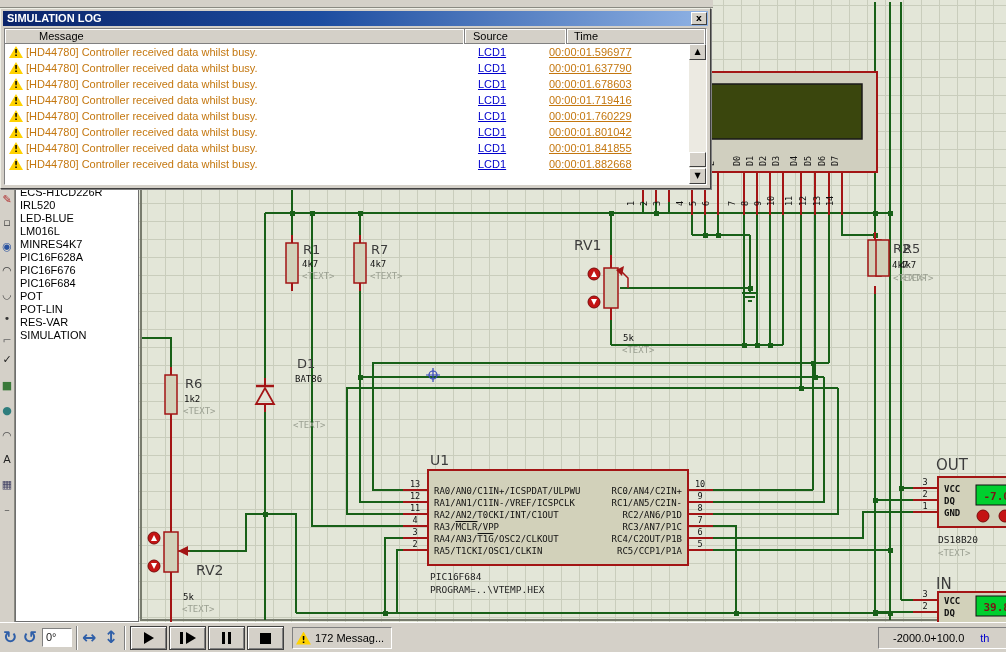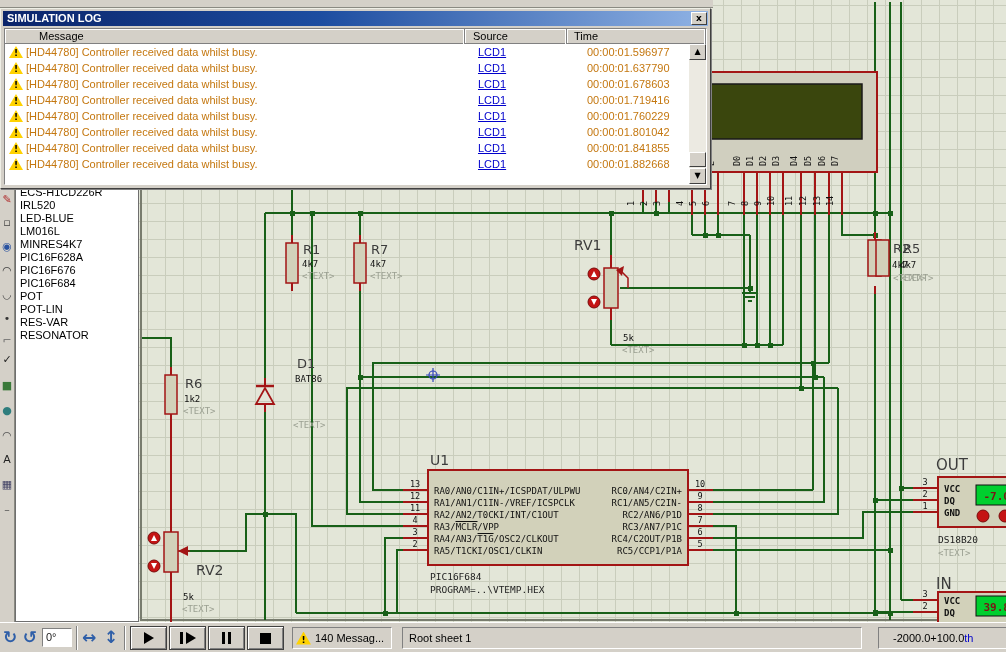--- a/index.html
+++ b/index.html
@@ -58,21 +58,21 @@
   .hcell.c3{flex:1;padding-left:7px;}
   .logrows{position:absolute;left:0;top:15px;right:17px;bottom:0;overflow:hidden;}
   .log-row{position:relative;height:16px;}
   .log-row .warn{position:absolute;left:4px;top:2px;width:14px;height:12px;background:#ffd200;
                  clip-path:polygon(50% 0,100% 100%,0 100%);}
   .log-row .warn::after{content:"!";position:absolute;left:0;right:0;bottom:-1px;text-align:center;
                  font:bold 9px/12px "DejaVu Sans",sans-serif;color:#000;}
   .log-row .msg{position:absolute;left:21px;top:1px;font:11px/14px "Liberation Sans",sans-serif;color:#c4770f;white-space:nowrap;}
   .log-row .src{position:absolute;left:473px;top:1px;font:11px/14px "Liberation Sans",sans-serif;
                 color:#0000cc;text-decoration:underline;}
-  .log-row .tm{position:absolute;left:582px;top:1px;font:11px/14px "Liberation Sans",sans-serif;color:#c4770f;}
+  .log-row .tm{position:absolute;left:544px;top:1px;font:11px/14px "Liberation Sans",sans-serif;color:#c4770f;text-decoration:underline;}
   .vscroll{position:absolute;right:0;top:15px;bottom:0;width:17px;background:#eceae2;}
   .sbtn{position:absolute;left:0;width:17px;height:16px;background:#d4d0c8;
         border:1px solid;border-color:#fff #404040 #404040 #fff;text-align:center;
         font:8px/14px "DejaVu Sans",sans-serif;color:#000;}
   .sthumb{position:absolute;left:0;width:17px;height:15px;background:#d4d0c8;
         border:1px solid;border-color:#fff #404040 #404040 #fff;}
 
   
   .bbar{position:absolute;left:0;top:622px;width:1006px;height:30px;background:#d4d0c8;
         border-top:1px solid #fff;}
@@ -95,21 +95,21 @@
   .msgpanel .warn2::after{content:"!";position:absolute;left:0;right:0;bottom:-1px;text-align:center;
             font:bold 9px/12px "DejaVu Sans",sans-serif;color:#000;}
   .msgpanel .mtxt{font:11px/13px "Liberation Sans",sans-serif;color:#000;white-space:nowrap;}
   .sheetpanel{position:absolute;left:402px;top:4px;width:460px;height:22px;
             border:1px solid;border-color:#808080 #fff #fff #808080;
             font:11px/20px "Liberation Sans",sans-serif;color:#000;padding-left:6px;}
   .coordpanel{position:absolute;left:878px;top:4px;width:136px;height:22px;
             border:1px solid;border-color:#808080 #fff #fff #808080;
             display:flex;align-items:center;font:11px/20px "Liberation Sans",sans-serif;color:#000;}
   .coordpanel .cx{margin-left:14px;} .coordpanel .cy{margin-left:0;}
-  .coordpanel .cu{color:#0000cc;}
+  .coordpanel .cu{margin-left:16px;color:#0000cc;}
 </style>
 </head>
 <body>
 
 <div class="screen">
 
   <div class="canvas"></div>
   <div class="sch-edge-l"></div>
   <div class="sch-edge-b"></div>
 
@@ -419,21 +419,21 @@
         <li>IRL520</li>
         <li>LED-BLUE</li>
         <li>LM016L</li>
         <li>MINRES4K7</li>
         <li>PIC16F628A</li>
         <li>PIC16F676</li>
         <li>PIC16F684</li>
         <li>POT</li>
         <li>POT-LIN</li>
         <li>RES-VAR</li>
-        <li>RESONATOR</li>
+        <li>SIMULATION</li>
       </ul>
   </div>
 
   <div class="logwin">
     <div class="titlebar">
       <span class="ttl">SIMULATION LOG</span>
       <span class="closebtn">x</span>
     </div>
     <div class="logclient">
       <div class="loghead">
@@ -516,23 +516,22 @@
       </span>
     <span class="simbtn" style="left:208px;">
         <span class="g-bar"></span>
         <span class="g-bar"></span>
       </span>
     <span class="simbtn" style="left:247px;">
         <span class="g-sq"></span>
       </span>
     <span class="msgpanel">
       <span class="warn2"></span>
-      <span class="mtxt">140 Messag...</span>
+      <span class="mtxt">172 Messag...</span>
     </span>
-    <span class="sheetpanel">Root sheet 1</span>
     <span class="coordpanel">
       <span class="cx">-2000.0</span>
       <span class="cy">+100.0</span>
       <span class="cu">th</span>
     </span>
   </div>
 
 </div>
 
 </body></html>

